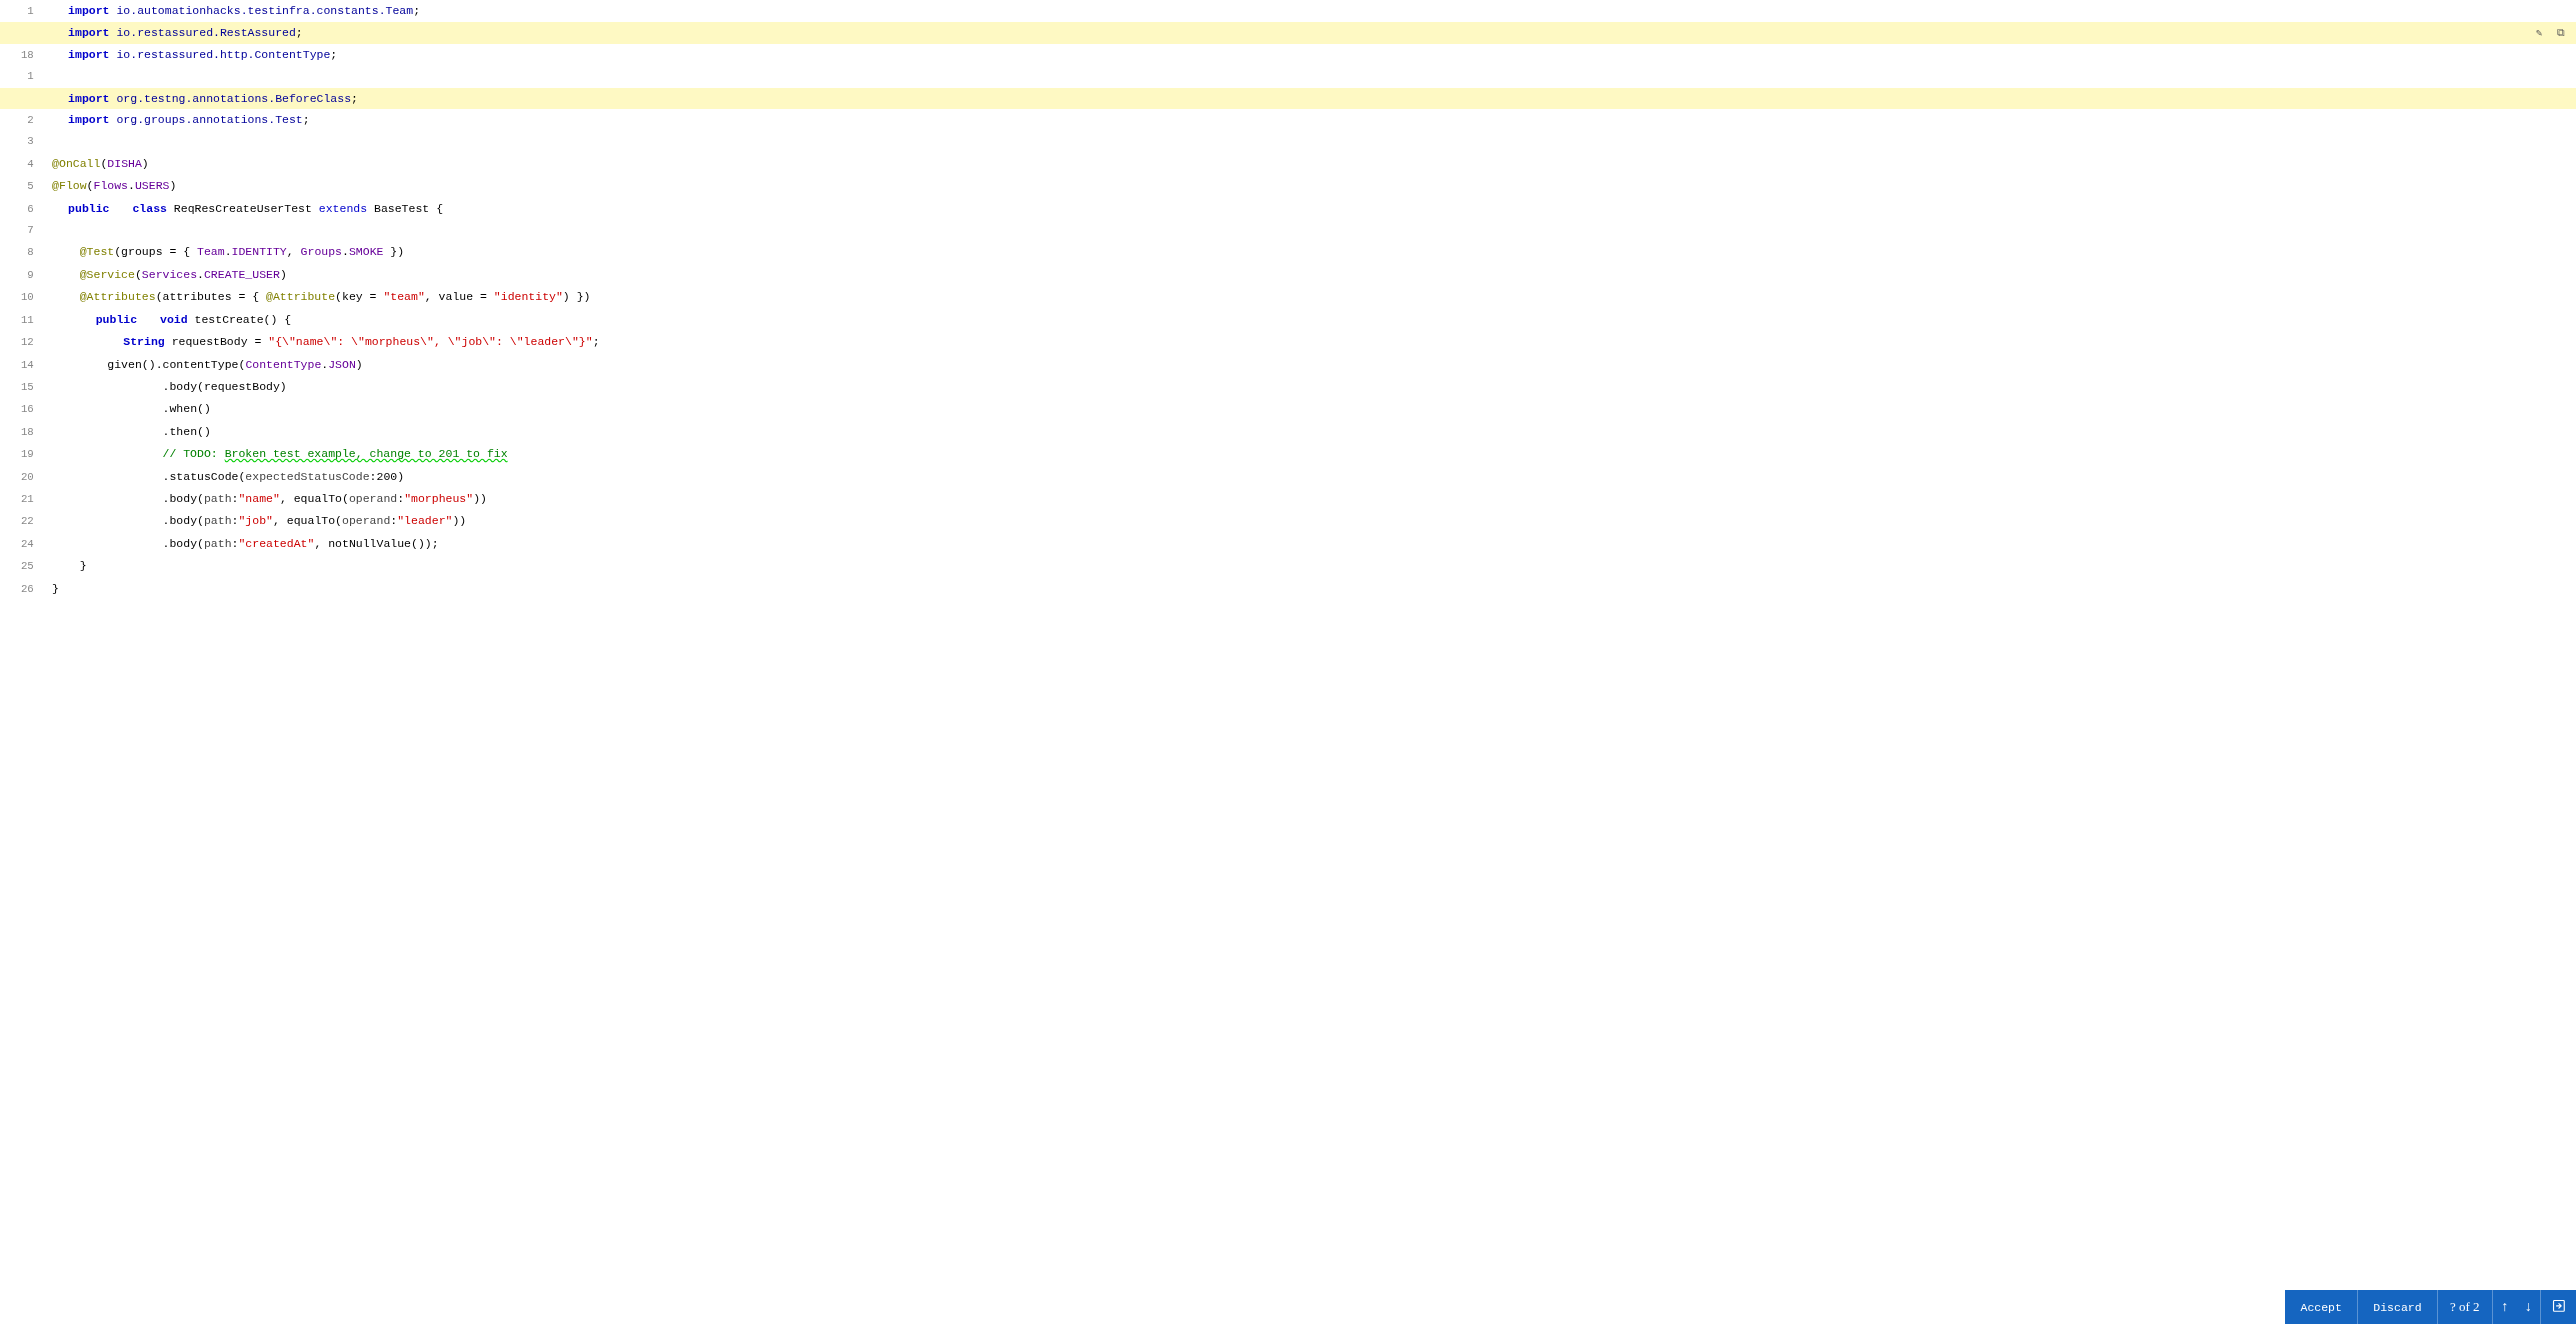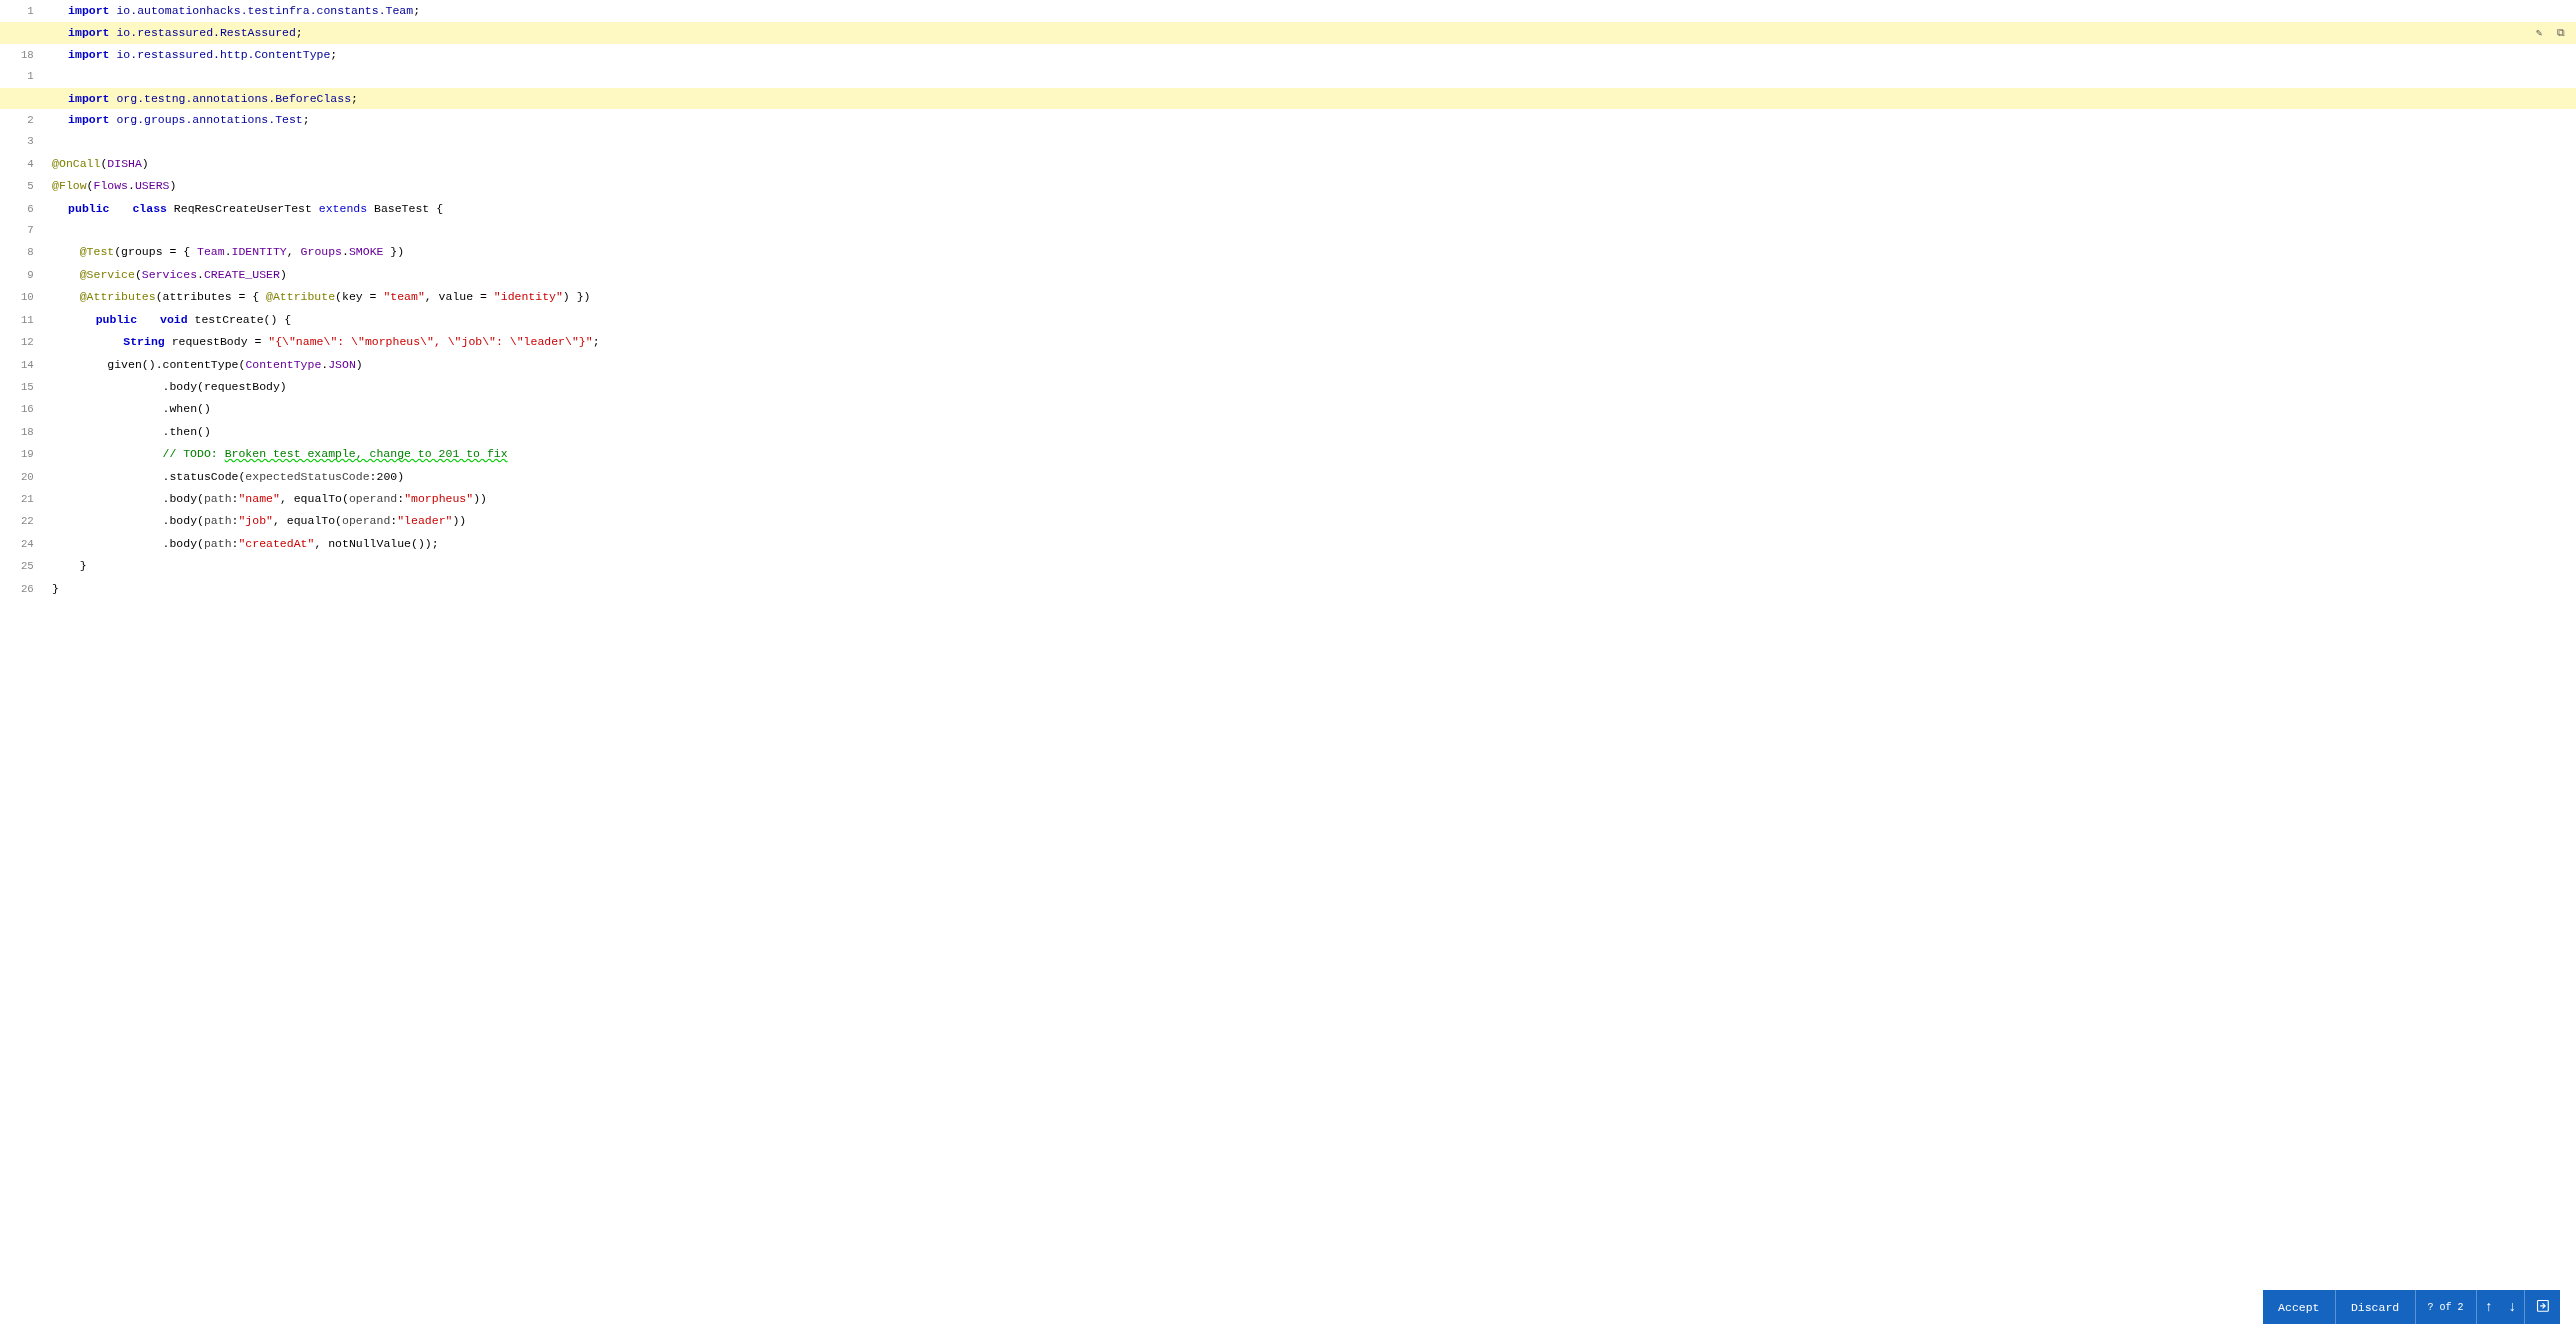--- a/index.html
+++ b/index.html
@@ -75,21 +75,21 @@
     .number { color: #000000; }
 
     
     .ann-at { color: #808000; }
     .ann-name { color: #808000; }
 
     
     .bottom-bar {
       position: absolute;
       bottom: 0;
-      right: 16px;
+      right: 0;
       display: flex;
       align-items: center;
       background: #1565c0;
       border-radius: 3.1px 0 0 0;
       padding: 0;
       height: 34px;
     }
 
     .bottom-btn {
       color: #ffffff;
@@ -105,22 +105,23 @@
 
     .bottom-divider {
       width: 0.8px;
       height: 34px;
       background: rgba(255,255,255,0.3);
     }
 
     .bottom-count {
       color: #ffffff;
       padding: 0 12.3px;
-      font-size: 10px;
+      font-size: 13px;
       white-space: nowrap;
+      font-family: Liberation Serif, serif;
     }
 
     .bottom-nav-btn {
       color: #ffffff;
       background: #1565c0;
       border: none;
       padding: 0 7.7px;
       height: 34px;
       font-size: 13.8px;
       cursor: pointer;

